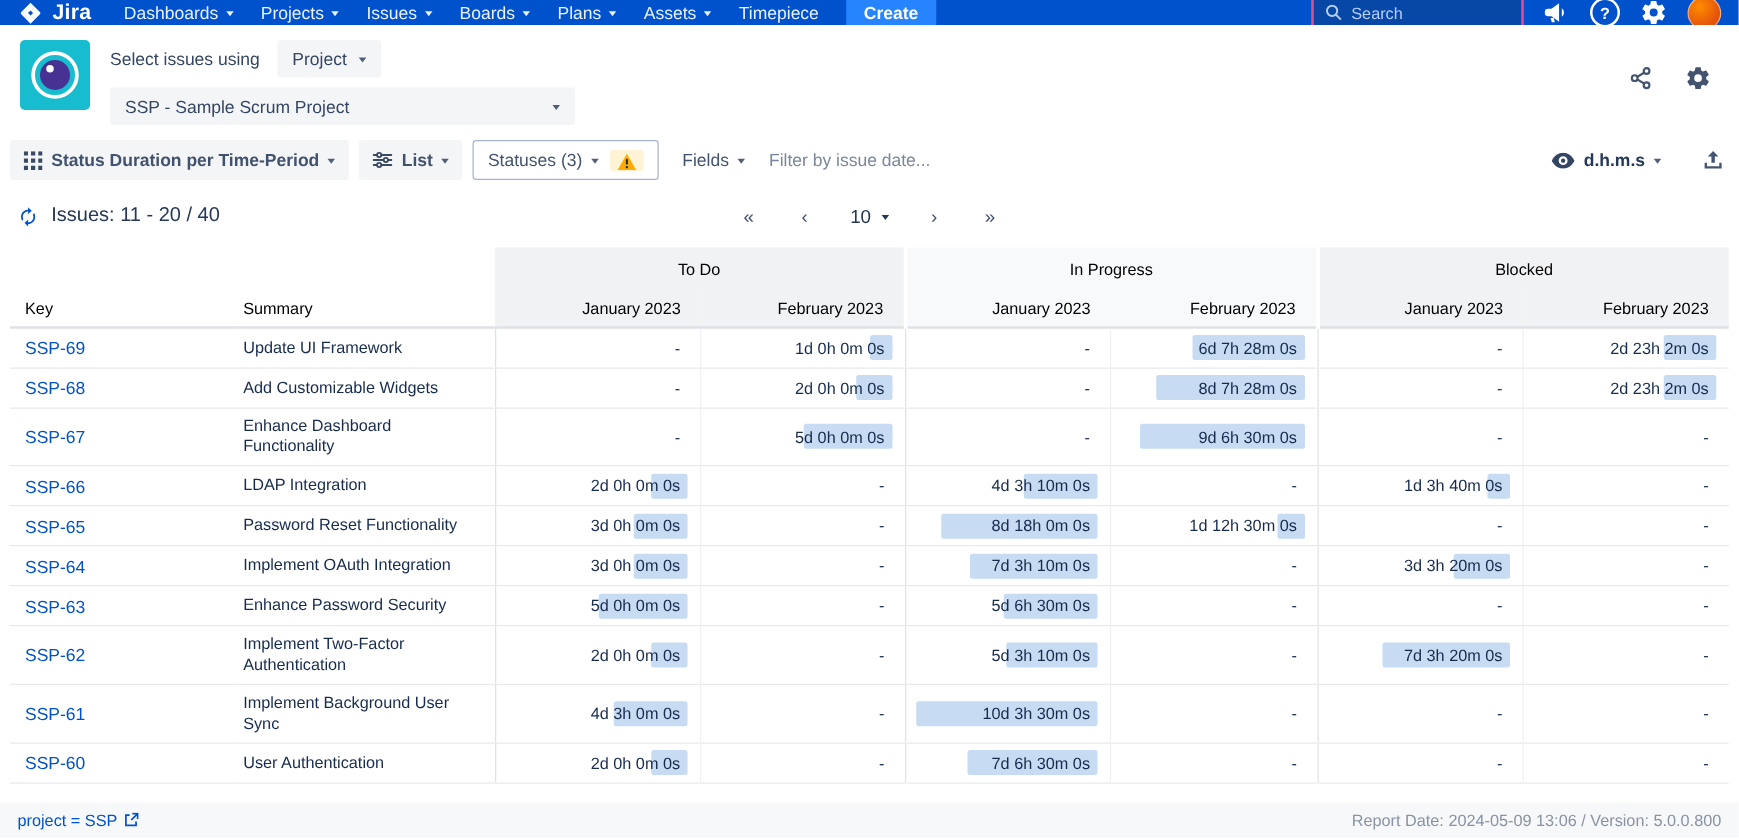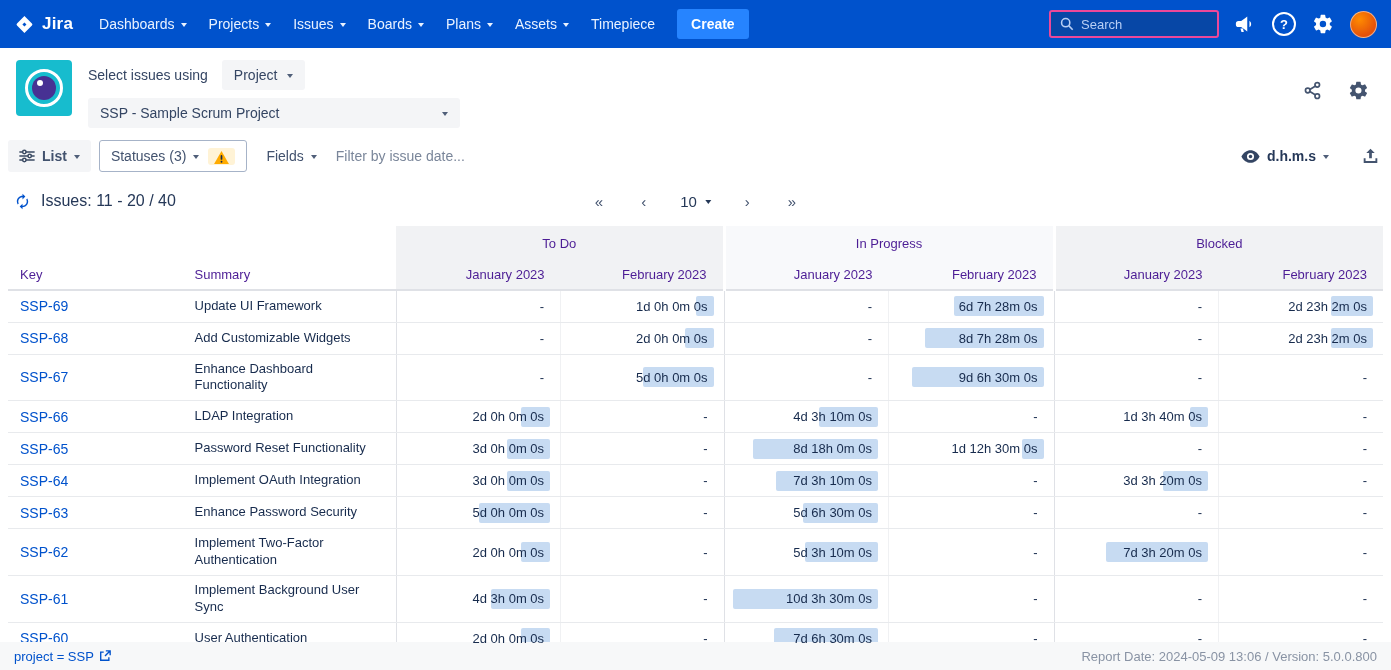--- a/index.html
+++ b/index.html
@@ -4,21 +4,21 @@
 <style>
   * { margin:0; padding:0; box-sizing:border-box; }
   html,body { width:1391px; height:670px; overflow:hidden; }
   body {
     font-family:"Liberation Sans","DejaVu Sans",sans-serif;
     background:#fff; color:#172B4D; font-size:14px; position:relative;
   }
   [data-interactable="true"] { cursor:pointer; }
 
   
-  .topnav { height:48px; background:#0052CC; display:flex; align-items:center; padding:0 14px; color:#fff; }
+  .topnav { height:20px; background:#0052CC; display:flex; align-items:center; padding:0 14px; color:#fff; }
   .brand { display:flex; align-items:center; gap:7px; margin-right:16px; }
   .brand-text { font-size:17px; font-weight:700; letter-spacing:.2px; }
   .nav-menu { display:flex; align-items:center; gap:2px; }
   .nav-item { display:flex; align-items:center; gap:6px; padding:8px 10px; border-radius:3px; color:#E9F2FF; font-size:14px; }
   .chev { width:0; height:0; border-left:3.5px solid transparent; border-right:3.5px solid transparent; border-top:4.5px solid currentColor; display:inline-block; margin-top:1px; }
   .create-btn { background:#2684FF; color:#fff; border:none; border-radius:3px; height:30px; padding:0 14px; font-size:14px; font-weight:600; margin-left:12px; font-family:inherit; }
   .nav-right { margin-left:auto; display:flex; align-items:center; gap:16px; }
   .search-box { display:flex; align-items:center; gap:7px; background:#0747A6; border:2px solid #ec4899; border-radius:3px; height:28px; width:170px; padding:0 9px; }
   .search-box input { background:transparent; border:none; outline:none; color:#fff; font-size:13px; width:120px; font-family:inherit; }
   .search-box input::placeholder { color:#B8CFF5; }
@@ -55,21 +55,21 @@
   
   .pagination { display:flex; align-items:center; padding:0 14px; margin-top:12px; height:30px; position:relative; }
   .issues-count { display:flex; align-items:flex-end; gap:10px; color:#253858; font-size:16px; }
   .page-controls { position:absolute; left:50%; transform:translateX(-50%); display:flex; align-items:center; gap:30px; color:#42526E; font-size:15px; }
   .pg-arrow { padding:2px 4px; }
   .page-size { display:flex; align-items:center; gap:8px; color:#253858; }
 
   
   .table-wrap { margin-top:10px; padding:0 8px; }
   table { border-collapse:collapse; table-layout:fixed; width:1375px; font-size:13px; }
-  th { font-weight:400; color:#4c1d95; }
+  th { font-weight:400; color:#000000; }
   .th-group { height:34px; text-align:center; font-size:13px; }
   .th-month { height:30px; text-align:right; padding-right:16px; font-size:13px; }
   .g0, .g2 { background:#F1F2F4; }
   .g1 { background:#F8F9FB; }
   .gsep { border-left:3px solid #fff; }
   .th-key, .th-summary { text-align:left; background:#fff; }
   .th-key { padding-left:12px; }
   .th-summary { padding-left:6px; }
   thead tr:last-child th { border-bottom:2px solid #DFE1E6; }
   tbody td { border-bottom:1px solid #E8EAED; height:32px; vertical-align:middle; }
@@ -188,20 +188,35 @@
     <span data-interactable="true" style="display:flex;">
       <svg width="21" height="21" viewBox="0 0 24 24">
           <path fill="#44546F" d="M19.4 13c.04-.33.06-.66.06-1s-.02-.67-.06-1l2.1-1.65a.5.5 0 0 0 .12-.64l-2-3.46a.5.5 0 0 0-.6-.22l-2.49 1a7.3 7.3 0 0 0-1.73-1l-.38-2.65A.5.5 0 0 0 13.93 2h-4a.5.5 0 0 0-.5.42l-.37 2.65c-.63.26-1.2.6-1.74 1l-2.48-1a.5.5 0 0 0-.61.22l-2 3.46a.5.5 0 0 0 .12.64L4.45 11a7.9 7.9 0 0 0 0 2l-2.1 1.65a.5.5 0 0 0-.12.64l2 3.46c.13.22.39.3.61.22l2.48-1c.54.4 1.11.74 1.74 1l.37 2.65c.04.24.25.42.5.42h4c.25 0 .46-.18.5-.42l.38-2.65c.62-.26 1.2-.6 1.73-1l2.49 1c.22.08.48 0 .6-.22l2-3.46a.5.5 0 0 0-.12-.64zM11.93 15.5a3.5 3.5 0 1 1 0-7 3.5 3.5 0 0 1 0 7z"></path>
         </svg>
     </span>
   </div>
 </div>
 
 <div class="toolbar" data-interactable="false">
   <button class="tb-btn" data-interactable="true">
+    <svg width="15" height="15" viewBox="0 0 15 15" fill="#3A4A63" data-interactable="false">
+        <rect x="0" y="0" width="3.4" height="3.4"></rect>
+        <rect x="5.8" y="0" width="3.4" height="3.4"></rect>
+        <rect x="11.6" y="0" width="3.4" height="3.4"></rect>
+        <rect x="0" y="5.8" width="3.4" height="3.4"></rect>
+        <rect x="5.8" y="5.8" width="3.4" height="3.4"></rect>
+        <rect x="11.6" y="5.8" width="3.4" height="3.4"></rect>
+        <rect x="0" y="11.6" width="3.4" height="3.4"></rect>
+        <rect x="5.8" y="11.6" width="3.4" height="3.4"></rect>
+        <rect x="11.6" y="11.6" width="3.4" height="3.4"></rect>
+      </svg>
+    <span data-interactable="false">Status Duration per Time-Period</span>
+    <span class="chev" data-interactable="false"></span>
+  </button>
+  <button class="tb-btn" data-interactable="true">
     <svg width="16" height="14" viewBox="0 0 18 14" fill="none" stroke="#3A4A63" stroke-width="1.7" stroke-linecap="round" data-interactable="false">
         <path d="M1 2.5h16M1 7h16M1 11.5h16"></path>
         <circle cx="6" cy="2.5" r="1.9" fill="#fff"></circle>
         <circle cx="12" cy="7" r="1.9" fill="#fff"></circle>
         <circle cx="6" cy="11.5" r="1.9" fill="#fff"></circle>
       </svg>
     <span data-interactable="false">List</span>
     <span class="chev" data-interactable="false"></span>
   </button>
   <button class="tb-btn statuses-btn" data-interactable="true">

